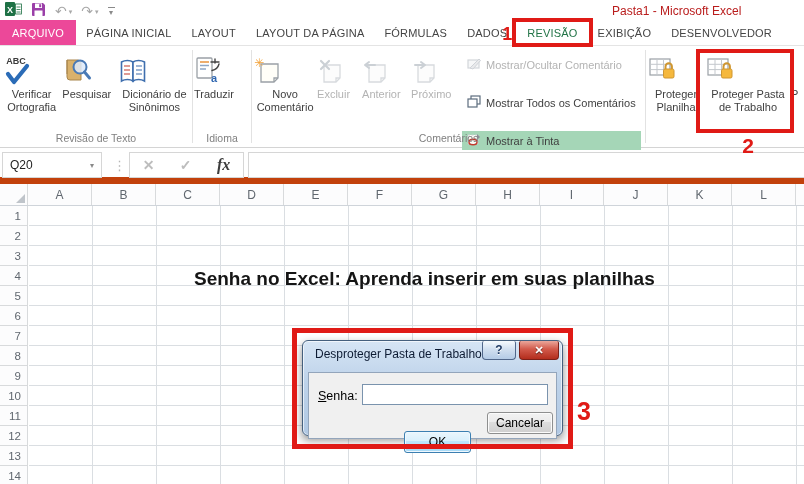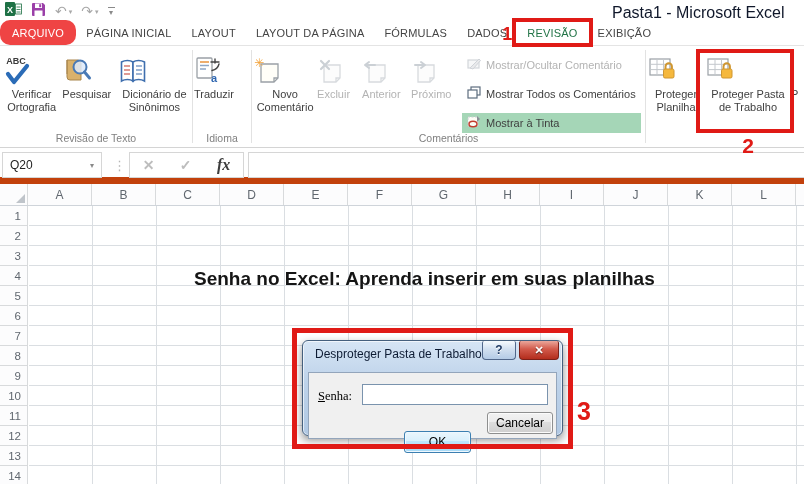--- a/index.html
+++ b/index.html
@@ -8,43 +8,43 @@
        font-family:"Liberation Sans",sans-serif;-webkit-font-smoothing:antialiased;}
 
   
   .titlebar{position:absolute;top:0;left:0;right:0;height:20px;background:#fff;}
   .qat{position:absolute;left:5px;top:1px;display:flex;align-items:center;gap:9px;}
   .qat .qbtn{display:flex;align-items:center;gap:2px;}
   .glyph-gray{color:#a8a8a8;font-size:14px;line-height:14px;}
   .mini-caret{color:#a8a8a8;font-size:7px;line-height:7px;}
   .qat-custom{display:flex;flex-direction:column;align-items:center;line-height:5px;color:#8a8a8a;font-size:8px;}
   .qat-custom .bar{width:7px;border-top:1px solid #8a8a8a;margin-bottom:2px;}
-  .win-title{position:absolute;left:612px;top:4px;font-size:16px;color:#0f172a;white-space:nowrap;}
+  .win-title{position:absolute;left:612px;top:4px;font-size:12px;color:#b91c1c;white-space:nowrap;}
 
   
   .tabrow{position:absolute;top:20px;left:0;right:0;height:26px;display:flex;align-items:stretch;
           background:#fff;border-bottom:1px solid #e4e4e4;}
   .tab{display:flex;align-items:center;padding:0 10px;font-size:11px;color:#444;
        letter-spacing:.2px;position:relative;white-space:nowrap;cursor:default;}
-  .tab.file{background:#ef4444;color:#fff;padding:0 12px;border-radius:10px;}
+  .tab.file{background:#ec4899;color:#fff;padding:0 12px;}
   .tab.active{color:#217346;background:#fff;}
 
   
   .ribbon{position:absolute;top:46px;left:0;right:0;height:102px;background:#fff;
           border-bottom:1px solid #d4d4d4;display:flex;}
   .rgroup{position:relative;display:flex;align-items:flex-start;padding:3px 1px 16px;}
   .g1{width:192px;} .g2{width:59px;} .g3{width:399px;} .g4{flex:1;}
   .glabel{position:absolute;bottom:3px;left:0;right:0;text-align:center;font-size:10.5px;
           color:#7f7f7f;white-space:nowrap;}
   .rsep{width:1px;background:#e2e2e2;margin:4px 0;}
   .bigbtn{display:flex;flex-direction:column;align-items:flex-start;padding-top:4px;
           font-size:11px;line-height:12.5px;color:#3f3f3f;text-align:center;cursor:default;}
   .bigbtn .ic{height:32px;display:flex;align-items:flex-end;justify-content:center;margin-bottom:3px;}
   .bigbtn.dis{color:#b3b3b3;}
-  .toggles{display:flex;flex-direction:column;gap:9px;padding-top:6px;margin-left:2px;}
+  .toggles{display:flex;flex-direction:column;gap:18px;padding-top:6px;margin-left:2px;}
   .trow{display:flex;align-items:center;gap:5px;height:20px;padding:0 5px;font-size:11px;
         color:#3f3f3f;white-space:nowrap;cursor:default;}
   .trow.off{color:#b3b3b3;}
   .trow.on{background:#a5d6b7;}
 
   
   .formula-row{position:absolute;top:150px;left:0;right:0;height:34px;background:#fff;
                border-bottom:7px solid #c2410c;}
   .namebox{position:absolute;left:2px;top:2px;width:100px;height:26px;border:1px solid #d6d6d6;
            display:flex;align-items:center;padding:0 7px;font-size:12px;color:#222;background:#fff;}
@@ -85,21 +85,21 @@
             background:linear-gradient(#f6fafd,#d2e0f0 45%,#b4cbe6);
             color:#1f3a63;font-weight:bold;font-size:12px;display:flex;align-items:center;
             justify-content:center;text-shadow:0 1px 0 #fff;cursor:default;}
   .dlg-close{position:absolute;left:216px;top:0;width:40px;height:19px;border:1px solid #7c2018;
              border-top:none;border-radius:2px 2px 4px 4px;
              background:linear-gradient(#eaa79b,#d25a4b 45%,#b32d1d);
              color:#fff;font-weight:bold;font-size:11px;display:flex;align-items:center;
              justify-content:center;text-shadow:0 1px 1px rgba(0,0,0,.6);cursor:default;}
   .dlg-body{position:absolute;left:5px;top:31px;width:249px;height:67px;background:#f0f0f0;
             border:1px solid #93a5bb;}
-  .dlg-label{position:absolute;left:9px;top:16px;font-size:12.5px;color:#000;font-family:Liberation Serif, serif;}
+  .dlg-label{position:absolute;left:9px;top:16px;font-size:12.5px;color:#000;}
   .dlg-label .ul{text-decoration:underline;}
   .dlg-input{position:absolute;left:53px;top:11px;width:186px;height:21px;border:1px solid #7a93ad;
              background:#fff;font-size:12px;padding:0 4px;outline:none;font-family:inherit;}
   .dlg-btn{position:absolute;top:39px;width:67px;height:22px;border-radius:3px;font-size:12px;
            display:flex;align-items:center;justify-content:center;color:#000;cursor:default;}
   .btn-ok{left:95px;border:1px solid #3c7fb1;
           background:linear-gradient(#eaf6fd,#d9f0fc 45%,#bee6fd 46%,#a7d9f5);
           box-shadow:inset 0 0 0 1px #eef8ff;margin-top:19px;}
   .btn-cancel{left:178px;width:66px;border:1px solid #8e8f8f;
           background:linear-gradient(#f2f2f2,#ebebeb 45%,#dddddd 46%,#cfcfcf);
@@ -177,20 +177,23 @@
         <span>DADOS</span>
       </div>
       <div class="tab active">
         <span>REVISÃO</span>
         <span class="abox box1"></span>
         <span class="rnum num1">1</span>
       </div>
       <div class="tab">
         <span>EXIBIÇÃO</span>
       </div>
+      <div class="tab">
+        <span>DESENVOLVEDOR</span>
+      </div>
     </div>
 
   <div class="ribbon">
 
     <div class="rgroup g1">
       <div class="bigbtn" style="width:62px">
         <span class="ic">
           <svg width="30" height="30" viewBox="0 0 30 30">
             <text x="15" y="9" font-size="9" font-weight="bold" fill="#3c3c3c" text-anchor="middle" font-family="Liberation Sans,sans-serif">ABC</text>
             <path d="M7 19 L13 27 L26 11" stroke="#2b6cb7" stroke-width="4.2" fill="none" stroke-linecap="round" stroke-linejoin="round"></path>

